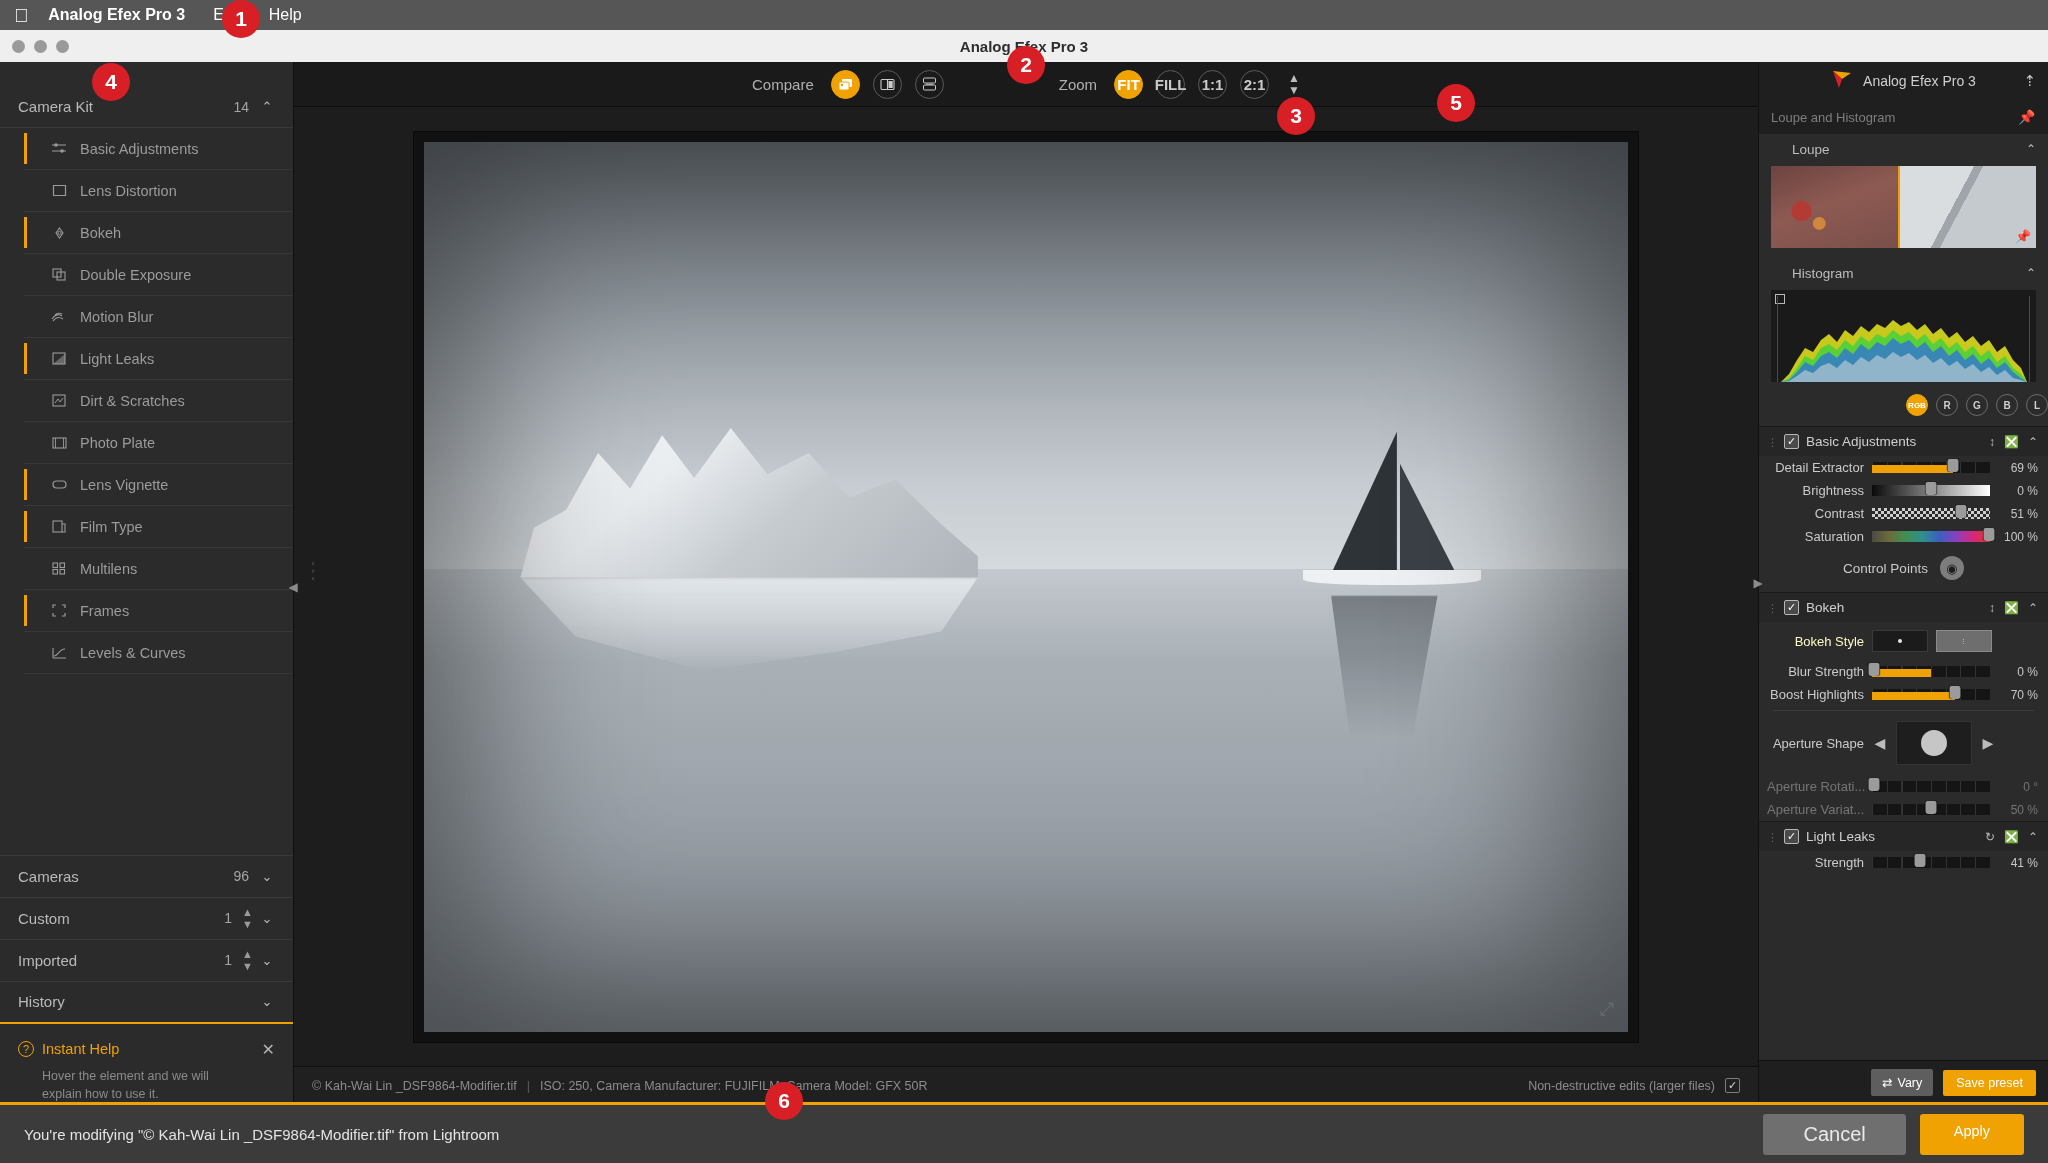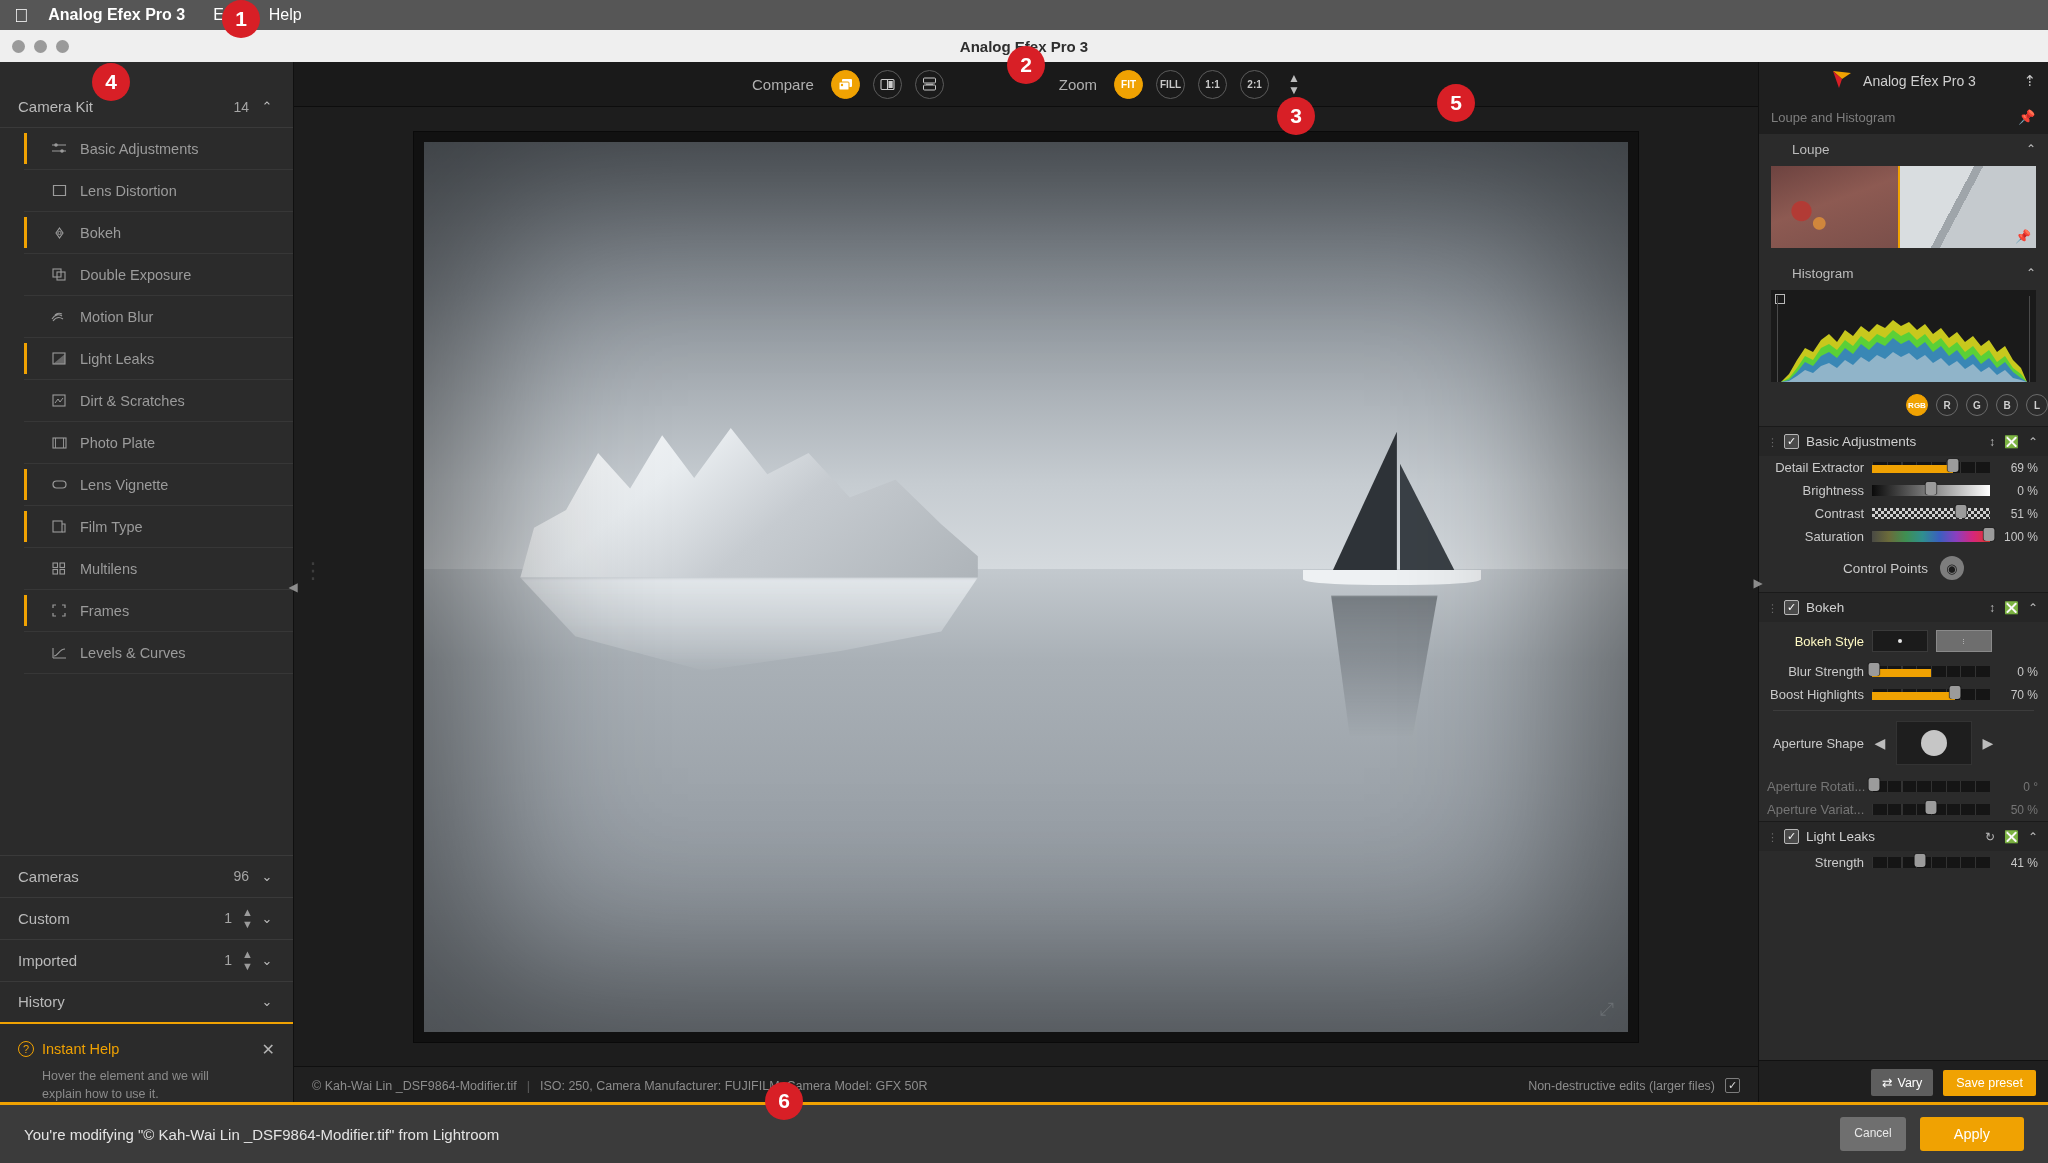--- a/index.html
+++ b/index.html
@@ -94,21 +94,21 @@
   .toolbar {
     height: 45px; background: #1a1a1a; border-bottom: 1px solid #0d0d0d;
     display: flex; align-items: center; justify-content: center; gap: 0;
     position: relative;
   }
   .tb-group { display: flex; align-items: center; gap: 13px; }
   .tb-label { color: #b0b0b0; font-size: 15px; margin-right: 4px; }
   .rbtn {
     width: 29px; height: 29px; border-radius: 50%;
     border: 1px solid #5b5b5b; display: flex; align-items: center; justify-content: center;
-    color: #c9c9c9; font-size: 10px; font-weight: bold; background: transparent;
+    color: #c9c9c9; font-size: 15px; font-weight: bold; background: transparent;
   }
   .rbtn.on { background: #f0a202; border-color: #f0a202; color: #ffffff; }
   .rbtn.on svg { fill: #ffffff; }
   .rbtn svg { fill: #c9c9c9; }
   .tb-gap { width: 115px; }
   .zstep { color: #bdbdbd; font-size: 12px; margin-left: 6px; line-height: 1; }
 
   .canvas-wrap {
     flex: 1; position: relative; display: flex; align-items: center; justify-content: center;
     background: #1d1d1d;
@@ -344,21 +344,21 @@
   .btn-save { background: #f0a202; color: #ffffff; font-size: 12.5px; padding: 6px 13px; border-radius: 2px; }
 
   
   .bottombar {
     position: absolute; left: 0; bottom: 0; width: 2048px; height: 61px;
     background: #3b3b3b; border-top: 3px solid #f0a202;
     display: flex; align-items: center; padding: 0 24px;
   }
   .bottombar .msg { color: #e4e4e4; font-size: 15px; }
   .bottombar .acts { margin-left: auto; display: flex; gap: 14px; }
-  .btn-cancel { background: #6f6f6f; color: #e9e9e9; font-size: 12px; padding: 9px 14px; border-radius: 3px; }
+  .btn-cancel { background: #6f6f6f; color: #e9e9e9; font-size: 20px; padding: 9px 40px; border-radius: 3px; }
   .btn-apply { background: #f0a202; color: #ffffff; font-size: 14.5px; padding: 9px 34px; border-radius: 3px; }
 
   
   .marker {
     position: absolute; width: 38px; height: 38px; border-radius: 50%;
     background: #d81f26; color: #ffffff; font-size: 21px; font-weight: bold;
     display: flex; align-items: center; justify-content: center; z-index: 99;
   }
 </style>
 </head>

